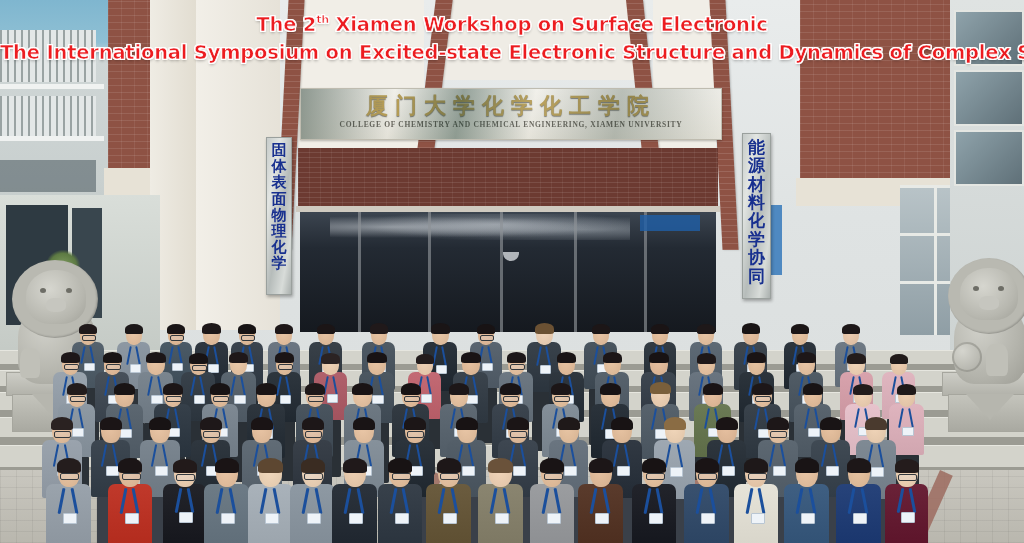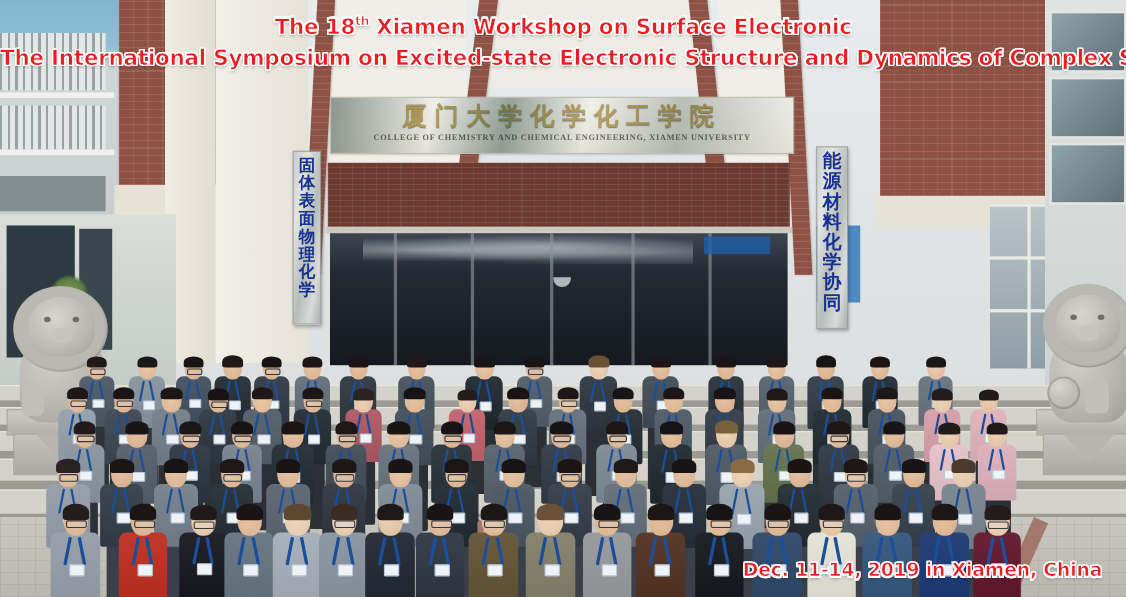--- a/index.html
+++ b/index.html
@@ -1153,21 +1153,18 @@
           <div class="p-lanyard" style="left: 26px; top: 28px; width: 3px; height: 25px; background: rgb(27, 79, 156); transform: rotate(-11deg);"></div>
           <div class="p-badge" style="left: 16px; top: 52px; width: 12px; height: 9px;"></div>
           <div class="p-head" style="left: 11px; top: 0px; width: 22px; height: 27px; background: radial-gradient(at 45% 40%, rgb(241, 214, 186), rgb(223, 196, 168));"></div>
           <div class="p-hair" style="left: 10px; top: -1px; width: 24px; height: 14px; background: rgb(36, 28, 28);"></div>
           <div class="p-glass" style="left: 13px; top: 14px; width: 17px; height: 5px;"></div>
         </div>
       </div>
     </div>
 
   <div id="titlewrap">
-    <div class="ttl" id="ttl1"><span>The 18</span><span class="sup">th</span><span> Xiamen Workshop on Surface Electronic</span></div>
+    <div class="ttl" id="ttl1"><span>The 2</span><span class="sup">th</span><span> Xiamen Workshop on Surface Electronic</span></div>
     <div class="ttl" id="ttl2">The International Symposium on Excited-state Electronic Structure and Dynamics of Complex Systems</div>
   </div>
 
-  <div id="datewrap">
-    <div id="datetxt">Dec. 11-14, 2019 in Xiamen, China</div>
-  </div>
 
 </div>
 
 </body></html>

